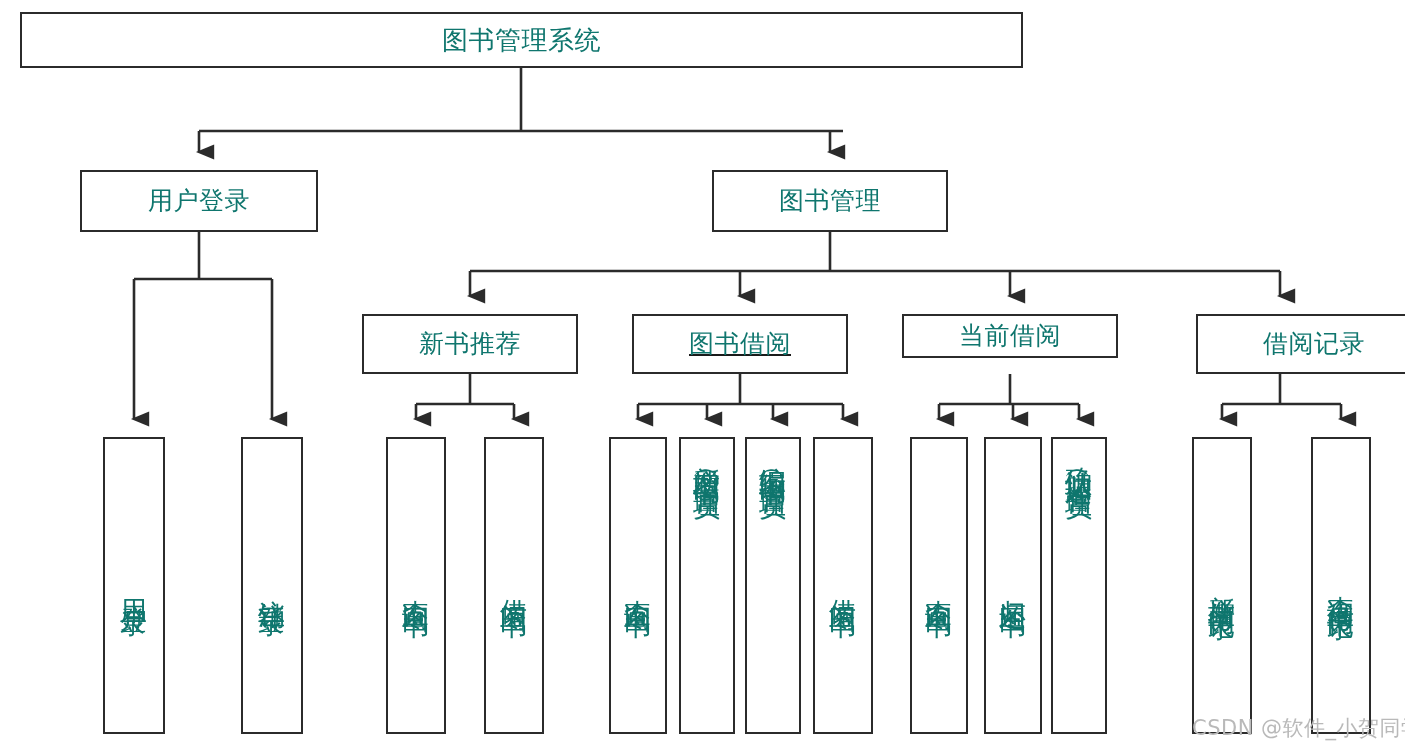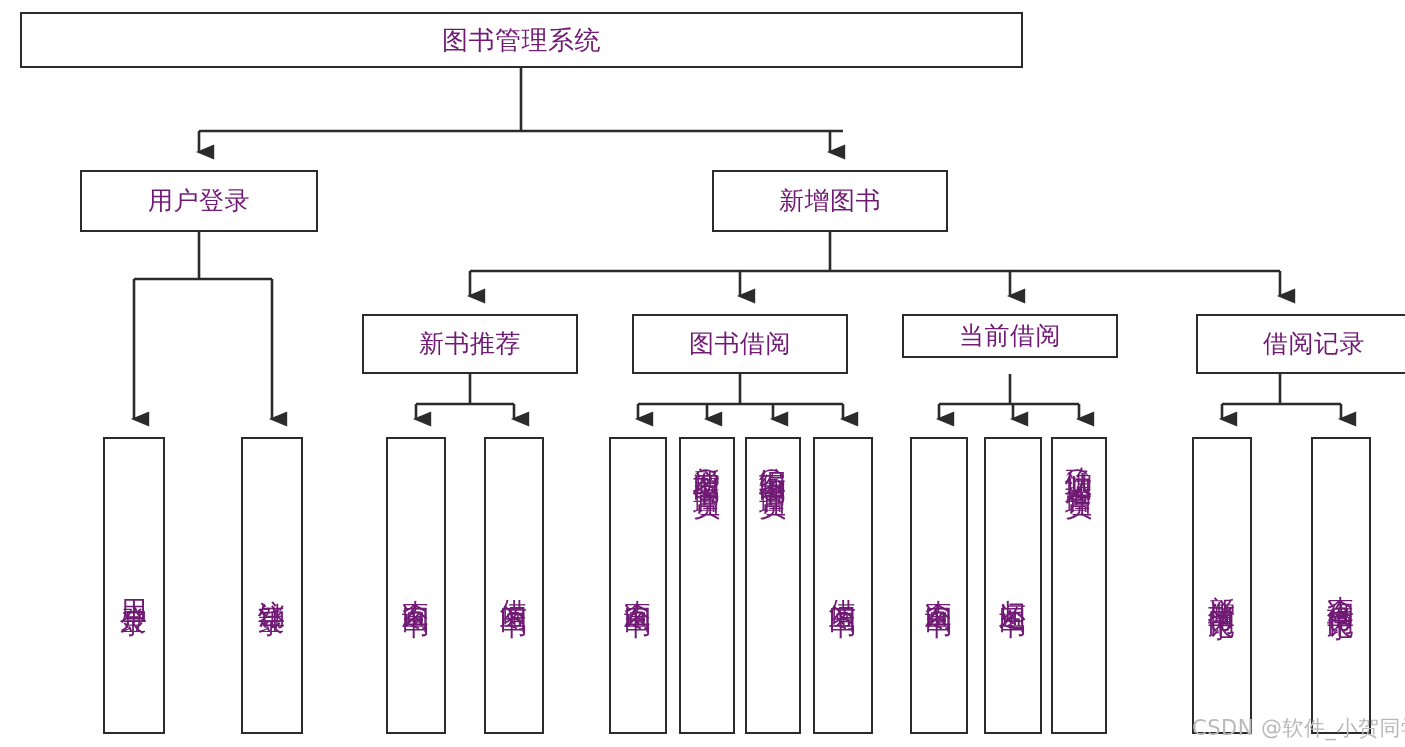--- a/index.html
+++ b/index.html
@@ -34,21 +34,21 @@
     background: #ffffff;
     display: flex;
     align-items: center;
     justify-content: center;
     z-index: 2;
   }
   .node .label {
     display: block;
     text-align: center;
     line-height: 1.18;
-    color: #701a75;
+    color: #0f766e;
     white-space: nowrap;
   }
   
   .node.h .label {
     font-size: 25px;
     letter-spacing: 0.5px;
   }
   .node.root .label { font-size: 26px; }
   
   .node.v {
@@ -131,27 +131,27 @@
   </svg>
 
   <div class="node h root" id="n-root" style="left: 20px; top: 12px; width: 1003px; height: 56px;">
     <span class="label">图书管理系统</span>
   </div>
 
   <div class="node h" id="n-l2-0" style="left: 80px; top: 170px; width: 238px; height: 62px;">
     <span class="label">用户登录</span>
   </div>
   <div class="node h" id="n-l2-1" style="left: 712px; top: 170px; width: 236px; height: 62px;">
-    <span class="label">新增图书</span>
+    <span class="label">图书管理</span>
   </div>
 
   <div class="node h" id="n-l3-0" style="left: 362px; top: 314px; width: 216px; height: 60px; align-items: center;">
     <span class="label">新书推荐</span>
   </div>
-  <div class="node h" id="n-l3-1" style="left: 632px; top: 314px; width: 216px; height: 60px;">
+  <div class="node h" id="n-l3-1" style="left: 632px; top: 314px; width: 216px; height: 60px; text-decoration: underline;">
     <span class="label">图书借阅</span>
   </div>
   <div class="node h" id="n-l3-2" style="left: 902px; top: 314px; width: 216px; height: 44px;">
     <span class="label">当前借阅</span>
   </div>
   <div class="node h" id="n-l3-3" style="left: 1196px; top: 314px; width: 236px; height: 60px;">
     <span class="label">借阅记录</span>
   </div>
 
   <div class="node v center-text" id="n-lf-0" style="left: 103px; top: 437px; width: 62px; height: 297px;">

